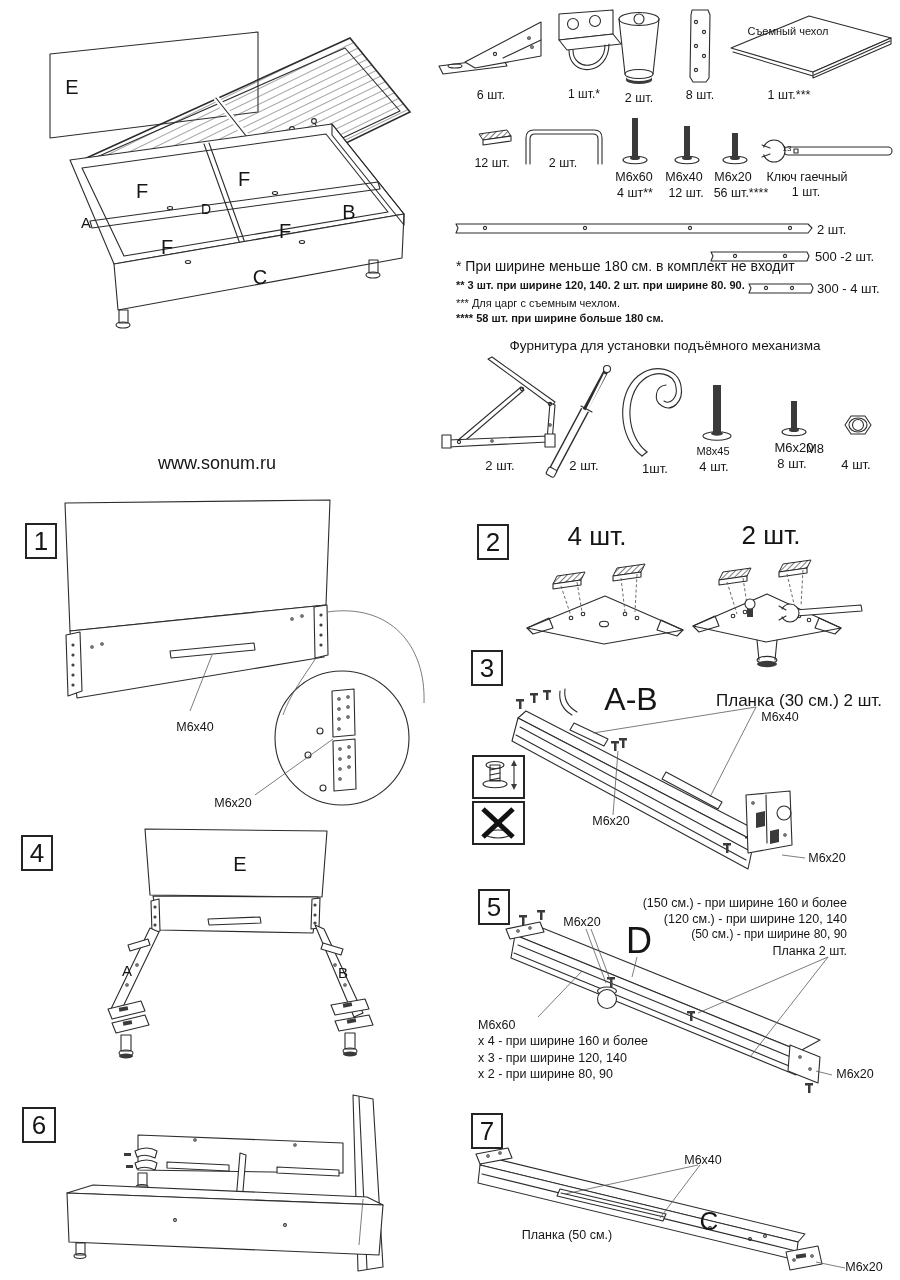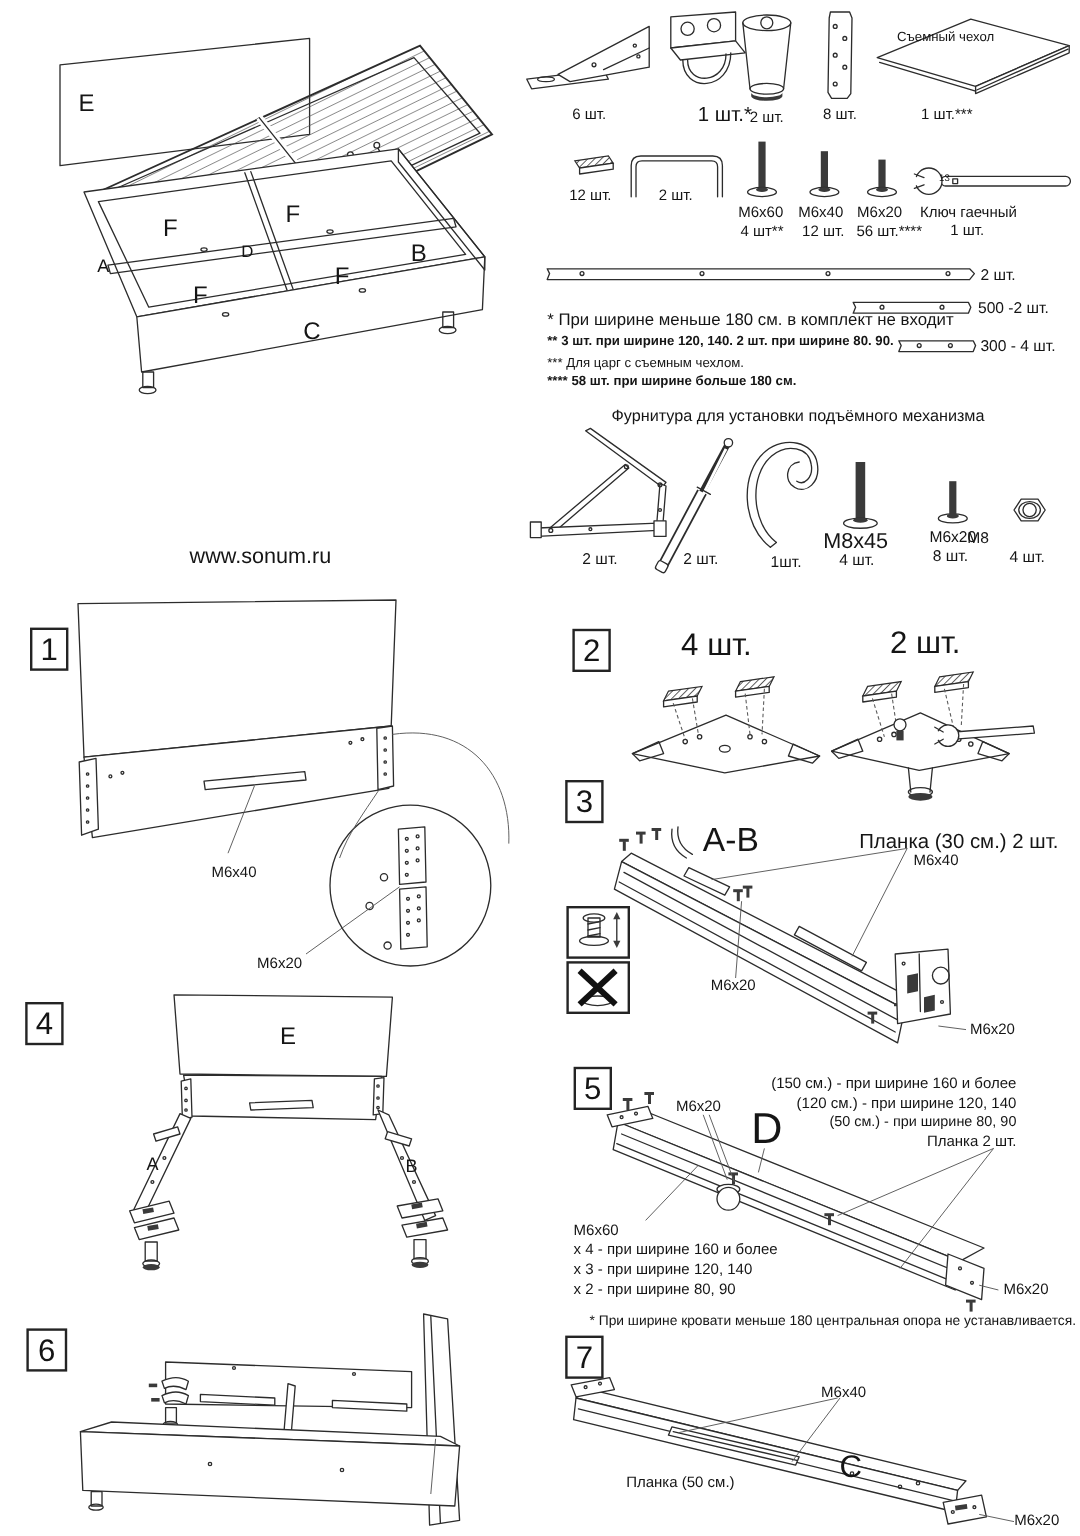--- a/index.html
+++ b/index.html
@@ -107,21 +107,21 @@
     <circle cx="14" cy="62" r="1.6" class="ln"></circle>
   </svg>
   <svg style="left:727px;top:12px" width="170" height="66" viewBox="0 0 170 66">
     <polygon points="4,36 82,4 164,26 86,60" class="fw"></polygon>
     <polygon points="86,60 164,26 164,32 86,66" class="fw"></polygon>
     <line x1="6" y1="40" x2="86" y2="64" class="ln" stroke-width="0.8"></line>
     <line x1="163" y1="29" x2="87" y2="63" class="ln" stroke-width="0.6"></line>
   </svg>
   <span class="lbl" style="left:788px;top:31px;font-size:11px">Съемный чехол</span>
   <span class="lbl" style="left:491px;top:95px;font-size:12.5px">6 шт.</span>
-  <span class="lbl" style="left:604px;top:95px;font-size:17px">1 шт.*</span>
+  <span class="lbl" style="left:584px;top:95px;font-size:12px">1 шт.*</span>
   <span class="lbl" style="left:639px;top:98px;font-size:12.5px">2 шт.</span>
   <span class="lbl" style="left:700px;top:95px;font-size:12.5px">8 шт.</span>
   <span class="lbl" style="left:789px;top:95px;font-size:12.5px">1 шт.***</span>
 
   <svg style="left:473px;top:126px" width="40" height="22" viewBox="0 0 40 22">
     <polygon points="6,8 34,4 38,10 10,14" fill="url(#hatch)" stroke="#2c2c2c" stroke-width="1"></polygon>
     <polygon points="10,14 38,10 38,15 10,19" class="fw"></polygon>
   </svg>
   <svg style="left:518px;top:124px" width="92" height="42" viewBox="0 0 92 42">
     <path d="M8,40 L8,14 Q8,6 16,6 L76,6 Q84,6 84,14 L84,40" class="ln" stroke-width="1.3"></path>
@@ -227,21 +227,21 @@
       <ellipse cx="14" cy="29" rx="5" ry="2" class="fd"></ellipse>
   </svg>
   <svg style="left:844px;top:414px" width="28" height="24" viewBox="0 0 28 24">
     <polygon points="7,2 21,2 27,11 21,20 7,20 1,11" class="fw"></polygon>
     <circle cx="14" cy="11" r="5.5" class="ln"></circle>
       <ellipse cx="14" cy="11" rx="9" ry="7" class="ln" stroke-width="0.7"></ellipse>
   </svg>
   <span class="lbl" style="left:500px;top:466px;font-size:13px">2 шт.</span>
   <span class="lbl" style="left:584px;top:466px;font-size:13px">2 шт.</span>
   <span class="lbl" style="left:655px;top:469px;font-size:13px">1шт.</span>
-  <span class="lbl" style="left:713px;top:451px;font-size:18px">М8х45</span>
+  <span class="lbl" style="left:713px;top:451px;font-size:11px">М8х45</span>
   <span class="lbl" style="left:714px;top:467px;font-size:13px">4 шт.</span>
   <span class="lbl" style="left:794px;top:448px;font-size:13px">М6х20</span>
   <span class="lbl" style="left:792px;top:464px;font-size:13px">8 шт.</span>
   <span class="lbl" style="left:815px;top:449px;font-size:13px">М8</span>
   <span class="lbl" style="left:856px;top:465px;font-size:13px">4 шт.</span>
 
   <span class="lbl" style="left:217px;top:463px;font-size:18px">www.sonum.ru</span>
 
   <div class="stepbox" style="left:25px;top:523px">
       <span>1</span>
@@ -339,21 +339,21 @@
       <line x1="314" y1="102" x2="321" y2="98" class="ln"></line>
     <line x1="292" y1="122" x2="294" y2="142" class="ln"></line>
       <line x1="312" y1="122" x2="310" y2="142" class="ln"></line>
     <ellipse cx="302" cy="142" rx="10" ry="3.6" class="ln"></ellipse>
     <ellipse cx="302" cy="146" rx="10" ry="3.2" class="fd"></ellipse>
   </svg>
 
   <div class="stepbox" style="left:471px;top:650px">
       <span>3</span>
     </div>
-  <span class="lbl" style="left:609px;top:700px;font-size:28px">А-В</span>
+  <span class="lbl" style="left:631px;top:700px;font-size:32px">А-В</span>
   <span class="lbl" style="left:799px;top:701px;font-size:17px">Планка (30 см.)  2 шт.</span>
   <span class="lbl" style="left:780px;top:717px;font-size:12.5px">М6х40</span>
   <span class="lbl" style="left:611px;top:821px;font-size:12.5px">М6х20</span>
   <span class="lbl" style="left:827px;top:858px;font-size:12.5px">М6х20</span>
   <div class="iconbox" style="left:472px;top:755px">
     <svg style="left:0;top:0" width="49" height="40" viewBox="0 0 49 40">
       <ellipse cx="21" cy="8" rx="9" ry="3.5" class="fw"></ellipse>
       <rect x="16" y="8" width="10" height="16" class="ln"></rect>
       <line x1="16" y1="13" x2="26" y2="11" class="ln"></line>
         <line x1="16" y1="18" x2="26" y2="16" class="ln"></line>
@@ -491,21 +491,20 @@
   <span class="lbl" style="left:639px;top:941px;font-size:36px">D</span>
   <span class="lbl ra" style="left:847px;top:903px;font-size:12.5px">(150 см.) - при ширине 160 и более</span>
   <span class="lbl ra" style="left:847px;top:919px;font-size:12.5px">(120 см.) - при ширине 120, 140</span>
   <span class="lbl ra" style="left:847px;top:935px;font-size:12px">(50 см.) - при ширине 80, 90</span>
   <span class="lbl ra" style="left:847px;top:951px;font-size:12.5px">Планка 2 шт.</span>
   <span class="lbl la" style="left:478px;top:1025px;font-size:12.5px">М6х60</span>
   <span class="lbl la" style="left:478px;top:1041px;font-size:12.5px">х 4 - при ширине  160 и более</span>
   <span class="lbl la" style="left:478px;top:1058px;font-size:12.5px">х 3 - при ширине  120, 140</span>
   <span class="lbl la" style="left:478px;top:1074px;font-size:12.5px">х 2 - при ширине  80, 90</span>
   <span class="lbl" style="left:855px;top:1074px;font-size:12.5px">М6х20</span>
-  <span class="lbl" style="left:694px;top:1102px;font-size:11.5px">* При ширине кровати меньше 180 центральная опора не устанавливается.</span>
 
   <div class="stepbox" style="left:22px;top:1107px;width:34px">
       <span>6</span>
     </div>
   <svg style="left:15px;top:1095px" width="440" height="185" viewBox="0 0 440 185">
     <polygon points="338,0 358,4 368,172 343,176" class="fw"></polygon>
     <line x1="344" y1="2" x2="352" y2="174" class="ln" stroke-width="0.8"></line>
     <polygon points="123,40 328,48 328,78 123,75" class="fw"></polygon>
     <polygon points="152,67 214,70 214,76 152,73" class="fw"></polygon>
     <polygon points="262,72 324,75 324,81 262,78" class="fw"></polygon>

